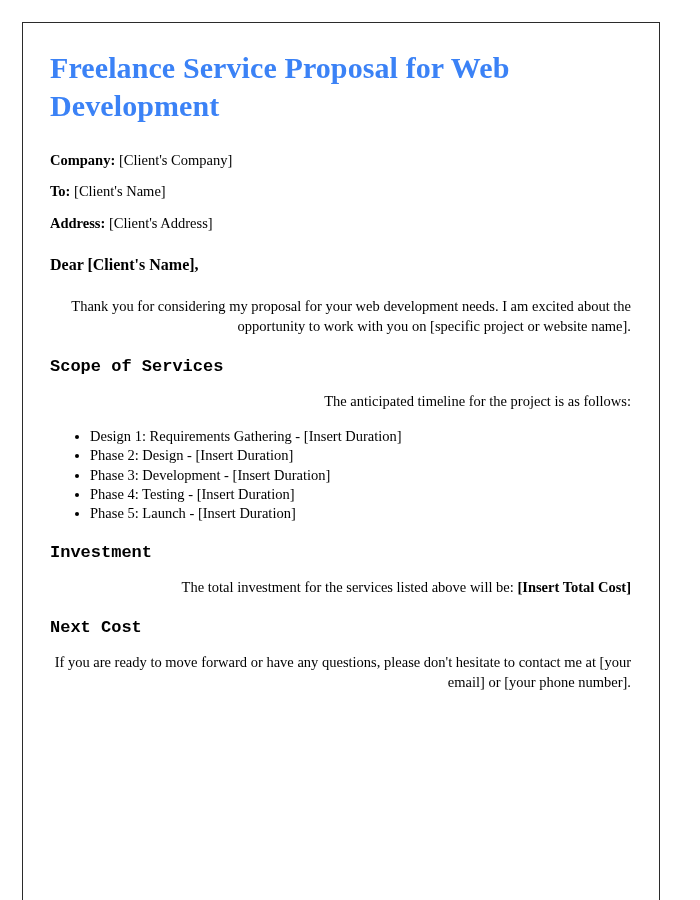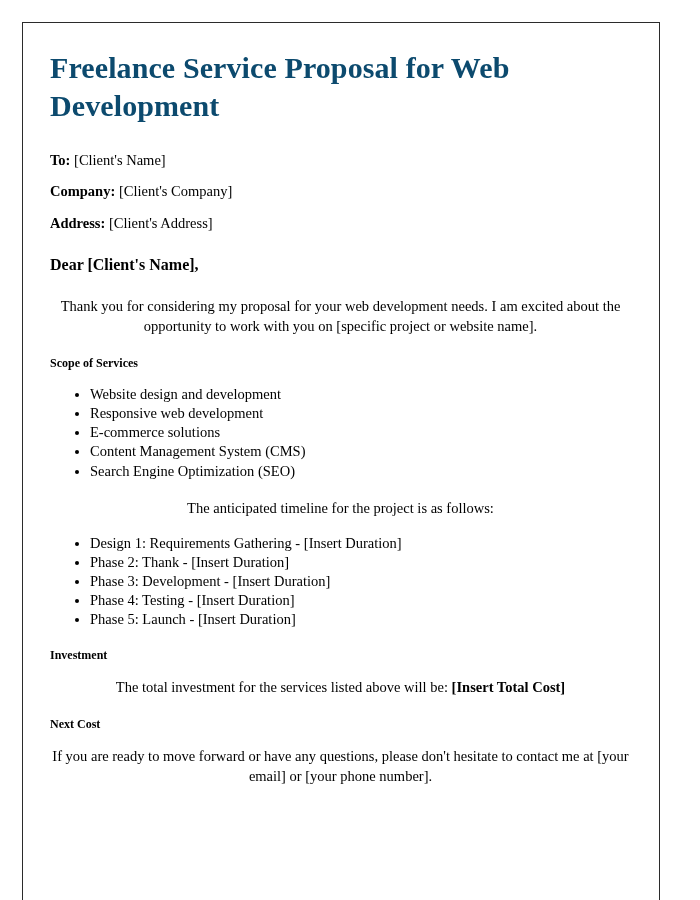--- a/index.html
+++ b/index.html
@@ -30,21 +30,21 @@
   .doc-body {
     padding: 26px 28px 0 27px;
   }
 
   .doc-title {
     font-size: 30px;
     font-weight: bold;
     line-height: 1.26;
     margin: 0 0 26px 0;
     letter-spacing: 0.1px;
-    color: #0c4a6e;
+    color: #3b82f6;
   }
 
   .meta-list {
     margin: 0 0 22px 0;
   }
   .meta-row {
     font-size: 14.5px;
     line-height: 1.35;
     margin: 0 0 12px 0;
   }
@@ -60,28 +60,29 @@
     font-size: 16px;
     font-weight: bold;
     line-height: 1.3;
     margin: 22px 0 20px 0;
   }
 
   .para {
     font-size: 14.5px;
     line-height: 1.38;
     margin: 0 0 20px 0;
-    text-align: center;
+    text-align: right;
   }
 
   .section-heading {
-    font-size: 12px;
+    font-size: 17px;
     font-weight: bold;
     line-height: 1.25;
     margin: 20px 0 14px 0;
+    font-family: Liberation Mono, monospace;
   }
 
   .bullet-list {
     margin: 0 0 18px 0;
     padding-left: 40px;
     list-style-type: disc;
   }
   .bullet-list li {
     font-size: 14.5px;
     line-height: 1.25;
@@ -99,50 +100,43 @@
 </head>
 <body>
 
 <div class="page-frame">
   <div class="doc-body">
 
     <h1 class="doc-title">Freelance Service Proposal for Web Development</h1>
 
     <div class="meta-list">
       <p class="meta-row">
+        <span class="meta-label">Company:</span>
+        <span class="meta-value">[Client's Company]</span>
+      </p>
+      <p class="meta-row">
         <span class="meta-label">To:</span>
         <span class="meta-value">[Client's Name]</span>
-      </p>
-      <p class="meta-row">
-        <span class="meta-label">Company:</span>
-        <span class="meta-value">[Client's Company]</span>
       </p>
       <p class="meta-row">
         <span class="meta-label">Address:</span>
         <span class="meta-value">[Client's Address]</span>
       </p>
     </div>
 
     <h2 class="salutation">Dear [Client's Name],</h2>
 
     <p class="para">Thank you for considering my proposal for your web development needs. I am excited about the opportunity to work with you on [specific project or website name].</p>
 
     <h3 class="section-heading">Scope of Services</h3>
-    <ul class="bullet-list">
-      <li>Website design and development</li>
-      <li>Responsive web development</li>
-      <li>E-commerce solutions</li>
-      <li>Content Management System (CMS)</li>
-      <li>Search Engine Optimization (SEO)</li>
-    </ul>
 
     <p class="para para-tight">The anticipated timeline for the project is as follows:</p>
     <ul class="bullet-list">
       <li>Design 1: Requirements Gathering - [Insert Duration]</li>
-      <li>Phase 2: Thank - [Insert Duration]</li>
+      <li>Phase 2: Design - [Insert Duration]</li>
       <li>Phase 3: Development - [Insert Duration]</li>
       <li>Phase 4: Testing - [Insert Duration]</li>
       <li>Phase 5: Launch - [Insert Duration]</li>
     </ul>
 
     <h3 class="section-heading">Investment</h3>
     <p class="para"><span>The total investment for the services listed above will be: </span><span class="bold-inline">[Insert Total Cost]</span></p>
 
     <h3 class="section-heading">Next Cost</h3>
     <p class="para">If you are ready to move forward or have any questions, please don't hesitate to contact me at [your email] or [your phone number].</p>

